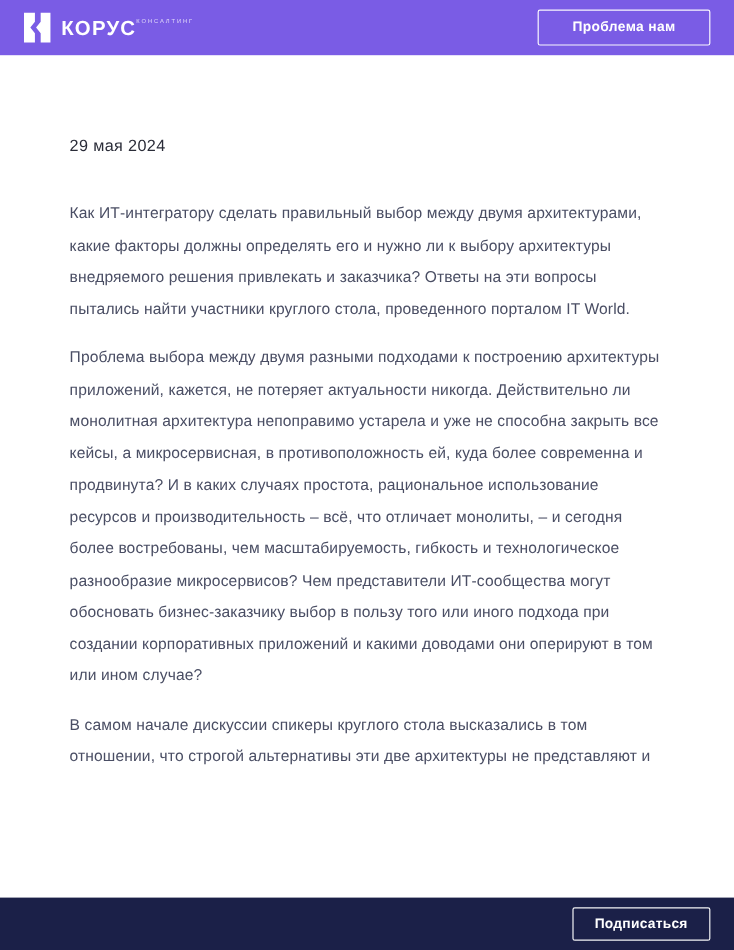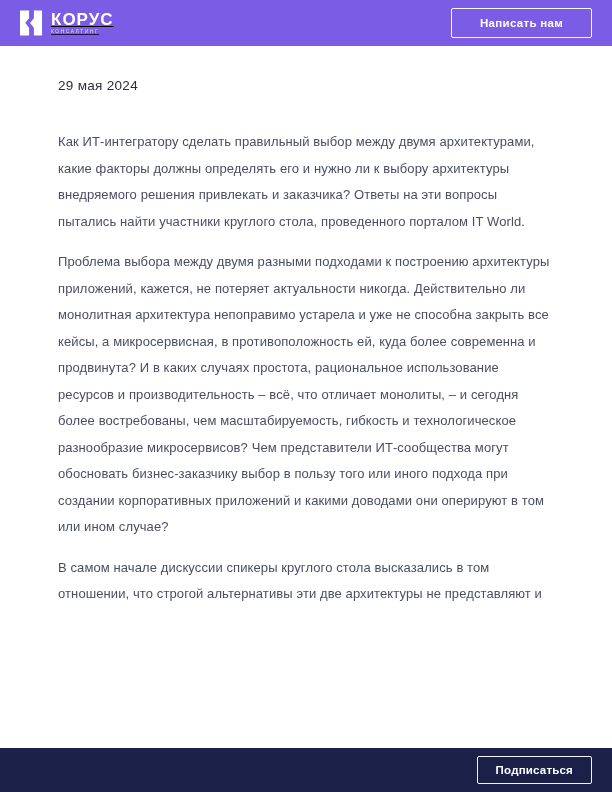--- a/index.html
+++ b/index.html
@@ -21,21 +21,21 @@
   }
   
   .site-header{
     height:46px;flex:0 0 46px;
     background:var(--brand-purple);
     display:flex;align-items:center;
     padding:0 20px;
   }
   .logo{display:flex;align-items:center;gap:8px;cursor:pointer;}
   .logo-icon{display:block;}
-  .logo-textblock{display:flex;flex-direction:column;line-height:1;text-decoration:underline;}
+  .logo-textblock{display:flex;line-height:1;}
   .logo-wordmark{
     color:#ffffff;font-weight:700;font-size:17px;letter-spacing:1px;
   }
   .logo-subtext{
     color:#ffffff;opacity:.75;font-size:4.8px;letter-spacing:1.6px;margin-top:2px;
   }
   .header-btn{
     margin-left:auto;
     background:transparent;
     border:1px solid rgba(255,255,255,.95);
@@ -43,20 +43,21 @@
     color:#ffffff;
     font-family:"Liberation Sans", sans-serif;
     font-size:11.5px;font-weight:700;letter-spacing:.3px;
     padding:8px 28px;
     cursor:pointer;
   }
   
   .article{
     flex:1 1 auto;
     padding:32px 56px 16px 58px;
+    margin-top:36px;
   }
   .article-date{
     font-size:13.5px;color:#2a2c38;letter-spacing:.3px;
   }
   .article-title{
     margin-top:27px;
     font-size:25.5px;font-weight:700;color:var(--ink-title);
     line-height:41px;letter-spacing:.2px;
   }
   .article-paragraph{
@@ -93,21 +94,21 @@
     <div class="logo">
       <svg class="logo-icon" width="23" height="26" viewBox="0 0 24 26" aria-hidden="true">
         <polygon fill="#ffffff" points="0,0 9.5,0 9.5,8 5.5,13 9.5,18 9.5,26 0,26"></polygon>
         <polygon fill="#ffffff" points="14.5,0 23,0 23,26 14.5,26 14.5,18 10.5,13 14.5,8"></polygon>
       </svg>
       <div class="logo-textblock">
         <span class="logo-wordmark">КОРУС</span>
         <span class="logo-subtext">КОНСАЛТИНГ</span>
       </div>
     </div>
-    <button class="header-btn">Написать нам</button>
+    <button class="header-btn">Проблема нам</button>
   </header>
 
   <main class="article">
     <div class="article-date">29 мая 2024</div>
     <p class="article-paragraph">Как ИТ-интегратору сделать правильный выбор между двумя архитектурами, какие факторы должны определять его и нужно ли к выбору архитектуры внедряемого решения привлекать и заказчика? Ответы на эти вопросы пытались найти участники круглого стола, проведенного порталом IT World.</p>
     <p class="article-paragraph">Проблема выбора между двумя разными подходами к построению архитектуры приложений, кажется, не потеряет актуальности никогда. Действительно ли монолитная архитектура непоправимо устарела и уже не способна закрыть все кейсы, а микросервисная, в противоположность ей, куда более современна и продвинута? И в каких случаях простота, рациональное использование ресурсов и производительность – всё, что отличает монолиты, – и сегодня более востребованы, чем масштабируемость, гибкость и технологическое разнообразие микросервисов? Чем представители ИТ-сообщества могут обосновать бизнес-заказчику выбор в пользу того или иного подхода при создании корпоративных приложений и какими доводами они оперируют в том или ином случае?</p>
     <p class="article-paragraph">В самом начале дискуссии спикеры круглого стола высказались в том отношении, что строгой альтернативы эти две архитектуры не представляют и</p>
   </main>
 
   <footer class="site-footer">

